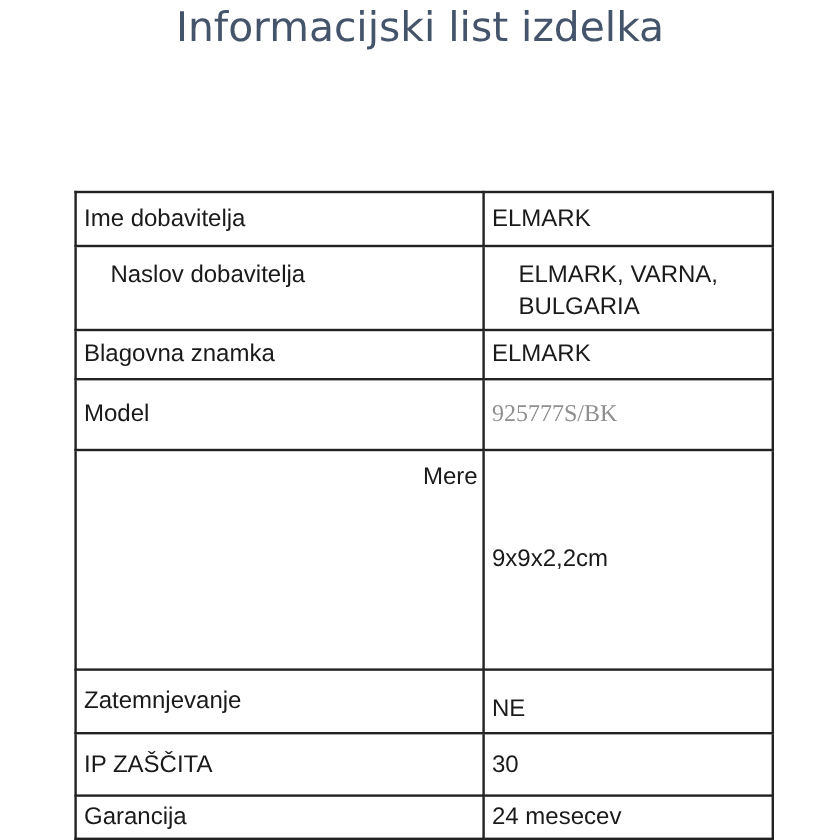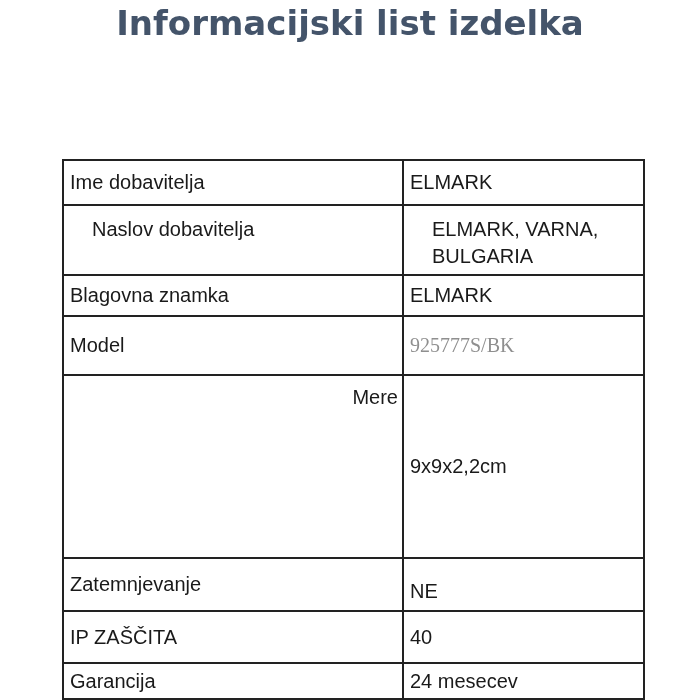--- a/index.html
+++ b/index.html
@@ -17,21 +17,21 @@
     color: #1a1a1a;
   }
   .title {
     position: absolute;
     top: 0px;
     left: 0;
     right: 0;
     margin: 0;
     text-align: center;
     font-family: "DejaVu Sans", sans-serif;
-    font-weight: bold;
+    font-weight: normal;
     font-size: 34px;
     line-height: 46px;
     color: #44546a;
   }
   table.sheet {
     position: absolute;
     left: 62px;
     top: 121px;
     width: 581px;
     border-collapse: collapse;
@@ -103,21 +103,21 @@
       <tr class="r4">
         <td class="label-cell">Mere</td>
         <td class="value-cell">9x9x2,2cm</td>
       </tr>
       <tr class="r6">
         <td class="label-cell">Zatemnjevanje</td>
         <td class="value-cell">NE</td>
       </tr>
       <tr class="r7">
         <td class="label-cell">IP ZAŠČITA</td>
-        <td class="value-cell">40</td>
+        <td class="value-cell">30</td>
       </tr>
       <tr class="r8">
         <td class="label-cell">Garancija</td>
         <td class="value-cell">24 mesecev</td>
       </tr>
     </tbody>
   </table>
 
 </div>
 

